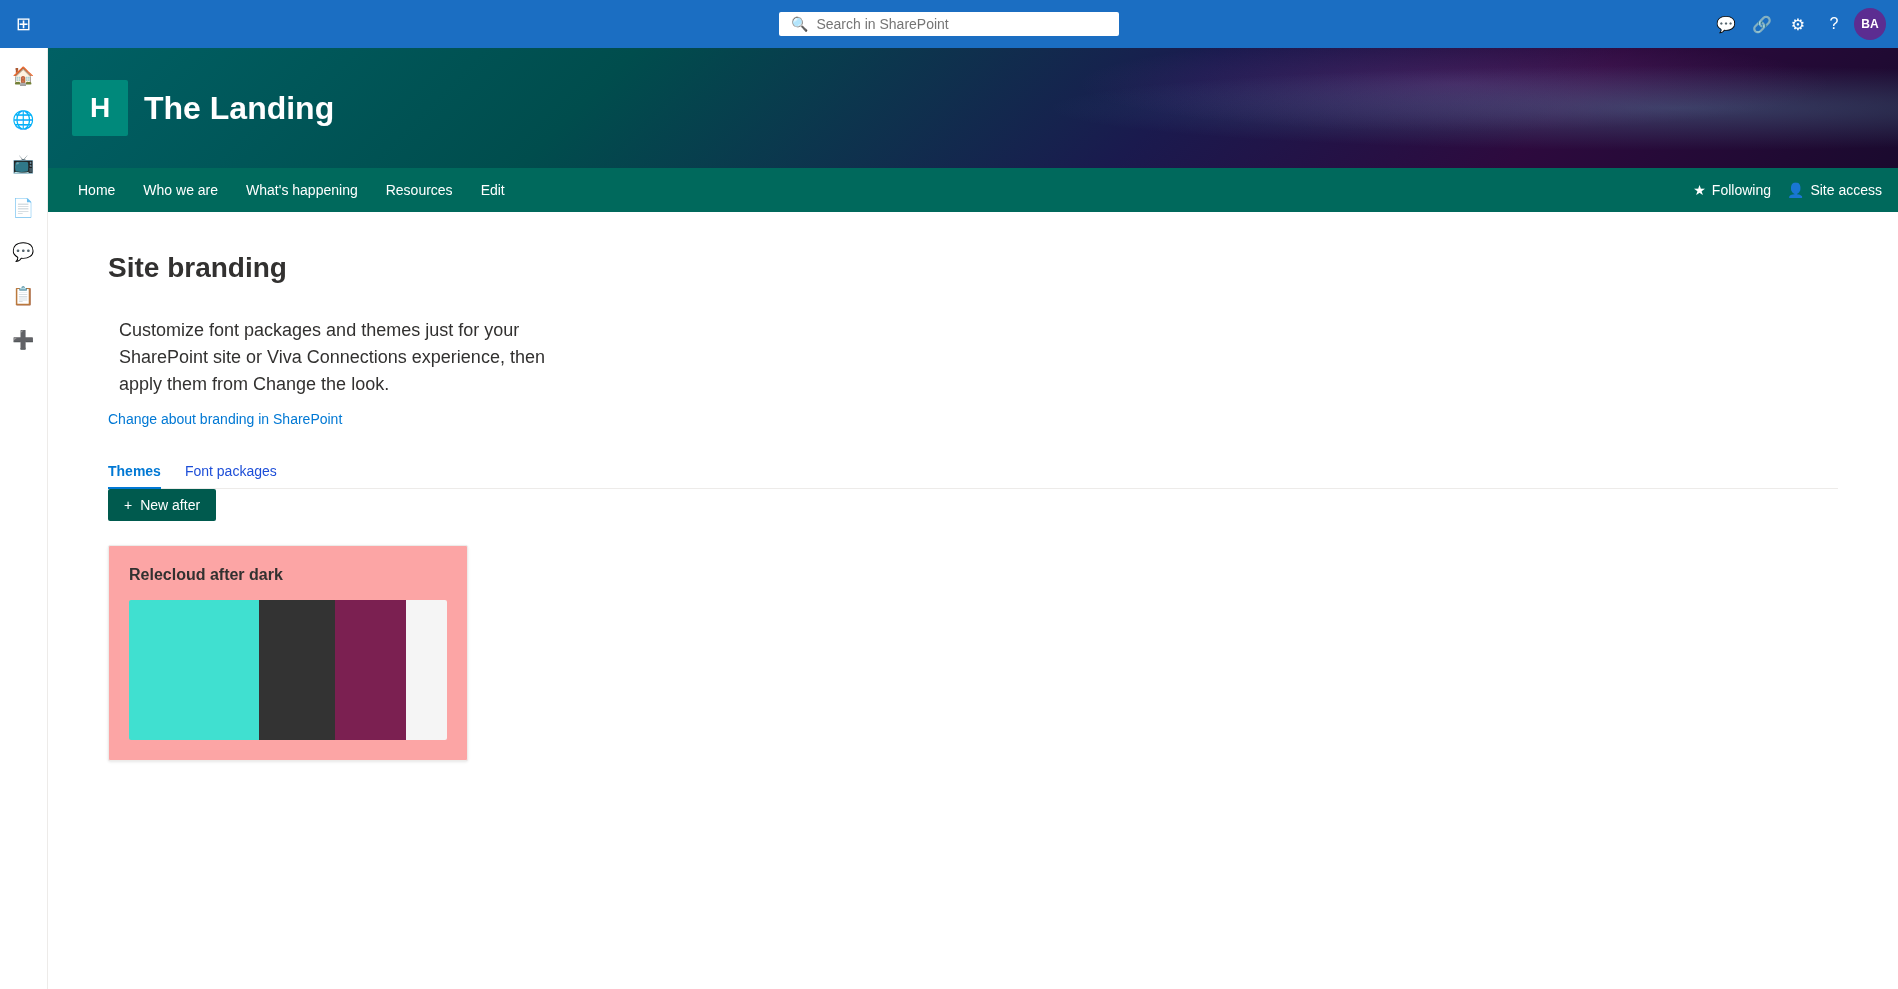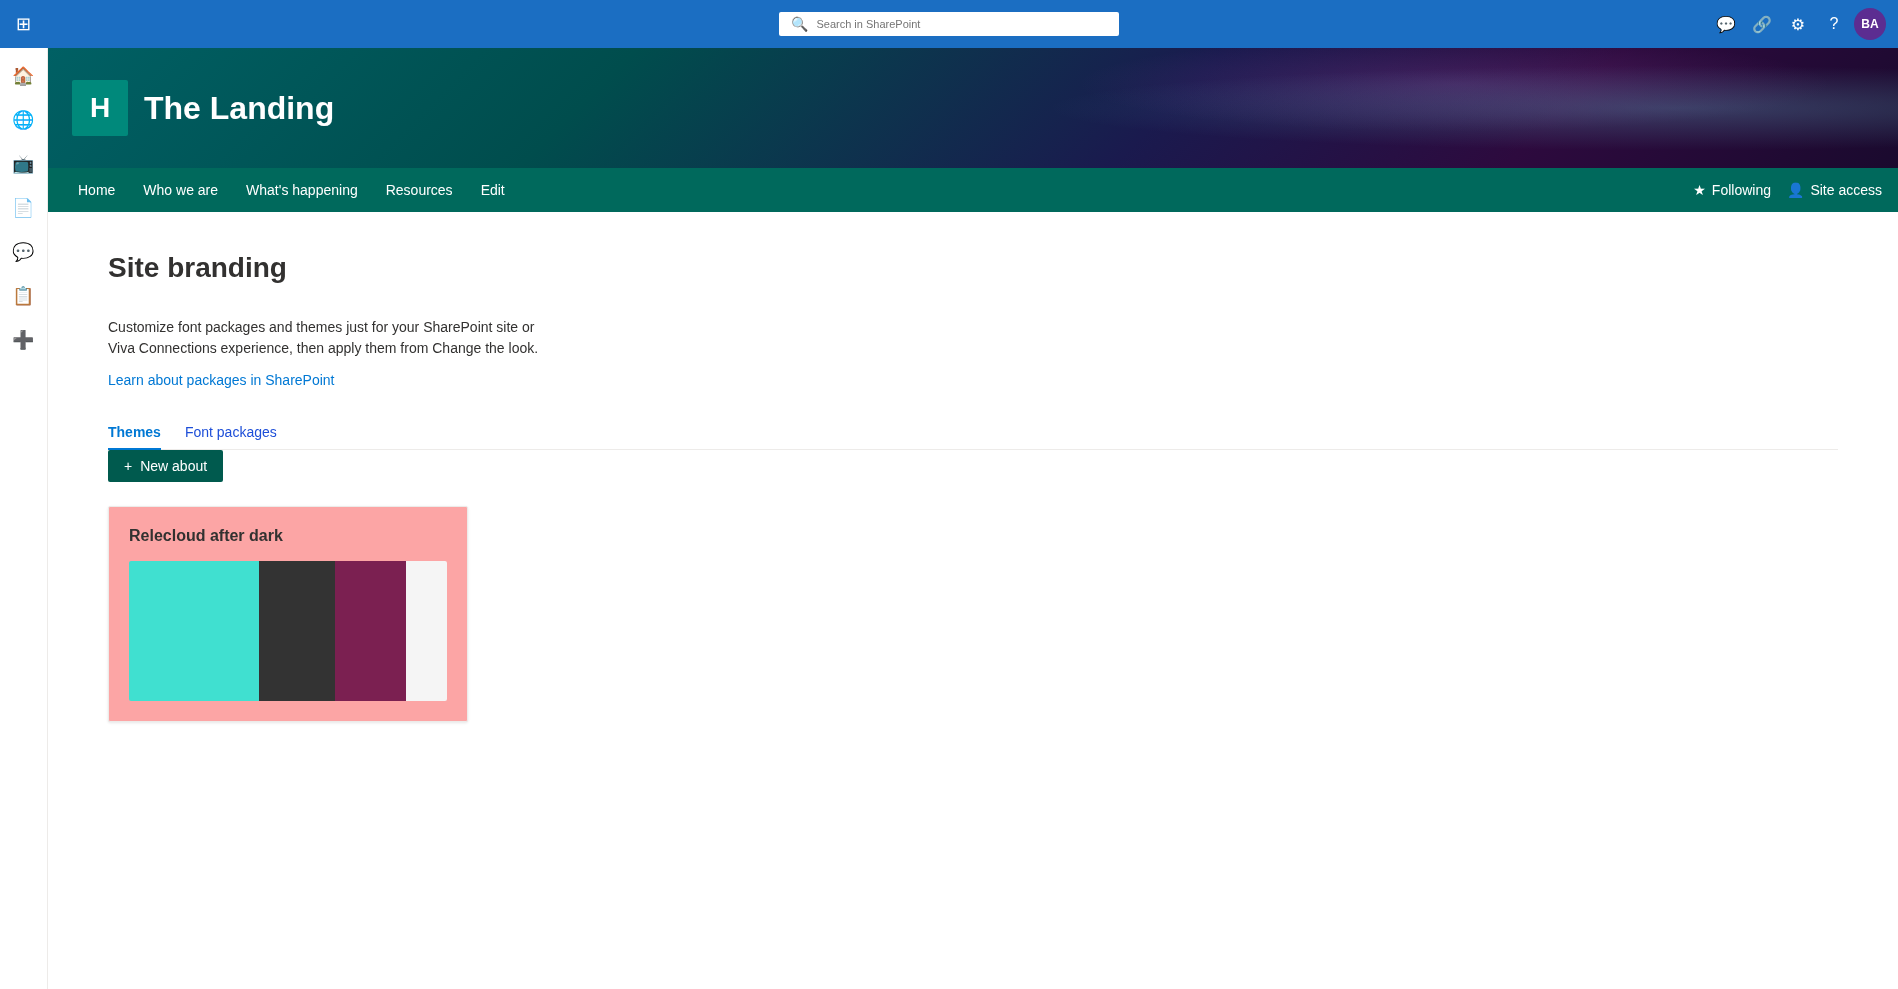--- a/index.html
+++ b/index.html
@@ -28,21 +28,21 @@
       background: white;
       border-radius: 2px;
       padding: 4px 12px;
       width: 340px;
       gap: 8px;
     }
     .search-icon { color: #605e5c; font-size: 14px; }
     .search-input {
       border: none;
       outline: none;
-      font-size: 11px;
+      font-size: 14px;
       color: #a16207;
       width: 100%;
       font-family: 'Segoe UI', Arial, sans-serif;
     }
     .top-bar-right { display: flex; align-items: center; gap: 4px; }
     .top-bar-icon { color: white; font-size: 16px; cursor: pointer; width: 32px; height: 32px; display: flex; align-items: center; justify-content: center; border-radius: 2px; }
     .avatar { background: #5c2d91; color: white; border-radius: 50%; width: 32px; height: 32px; display: flex; align-items: center; justify-content: center; font-size: 12px; font-weight: 600; cursor: pointer; text-align: right; }
 
     
     .main-layout { display: flex; flex: 1; overflow: hidden; }
@@ -158,25 +158,26 @@
       padding: 40px 60px;
     }
 
     .page-title {
       font-size: 28px;
       font-weight: 600;
       color: #323130;
       margin-bottom: 33px;
     }
     .page-description {
-      font-size: 14px;
+      font-size: 18px;
       color: #323130;
       line-height: 1.5;
       max-width: 440px;
       margin-bottom: 12px;
+      margin-left: 11px;
     }
     .learn-link {
       color: #0078d4;
       font-size: 14px;
       cursor: pointer;
       text-decoration: none;
       display: inline-block;
       margin-bottom: 28px;
     }
 
@@ -295,32 +296,32 @@
         <div class="nav-action">
           <span>👤</span>
           <span>Site access</span>
         </div>
       </div>
     </div>
 
     <div class="page-content">
       <h1 class="page-title">Site branding</h1>
       <p class="page-description">Customize font packages and themes just for your SharePoint site or Viva Connections experience, then apply them from Change the look.</p>
-      <a class="learn-link">Learn about packages in SharePoint</a>
+      <a class="learn-link">Change about branding in SharePoint</a>
 
       
       <div class="tabs">
         <div class="tab active">Themes</div>
         <div class="tab">Font packages</div>
       </div>
 
       
       <button class="new-theme-btn">
         <span>+</span>
-        <span>New about</span>
+        <span>New after</span>
       </button>
 
       
       <div class="theme-card">
         <div class="theme-card-name">Relecloud after dark</div>
         <div class="theme-swatches">
           <div class="swatch-cyan"></div>
           <div class="swatch-dark"></div>
           <div class="swatch-purple"></div>
           <div class="swatch-white"></div>

